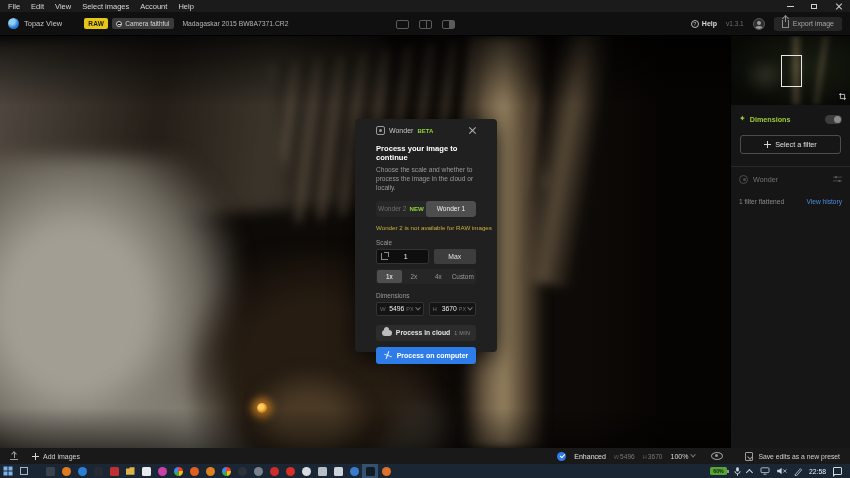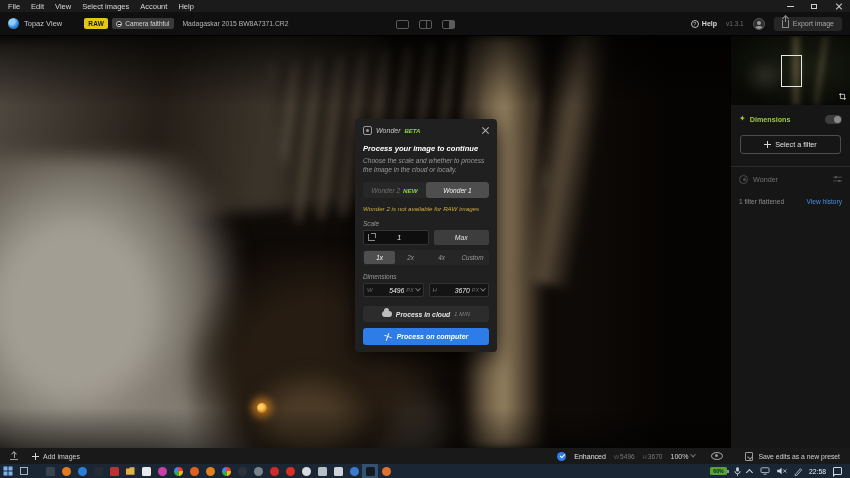--- a/index.html
+++ b/index.html
@@ -89,21 +89,21 @@
   .wonder-row { height:20px; margin-top:2px; justify-content:space-between; opacity:.55; }
   .w-left { display:flex; align-items:center; gap:5px; }
   .w-circle { width:9px; height:9px; border-radius:50%; border:1px solid #777; position:relative; }
   .w-circle::after { content:""; position:absolute; left:2.5px; top:2.5px; width:3px; height:3px; border-radius:50%; background:#777; }
   .w-label { font-size:7.2px; color:#b9b9b9; }
   .history-row { height:16px; margin-top:4px; justify-content:space-between; }
   .hist-status { font-size:6.6px; color:#8b8b8b; }
   .hist-link { font-size:6.6px; color:#4a8fe0; }
 
   
-  .dialog { position:absolute; left:355px; top:119px; width:142px; height:233px; background:#202020; border-radius:4px; box-shadow:0 6px 24px rgba(0,0,0,.8); z-index:20; padding:7px 8px;font-style:italic; }
+  .dialog { position:absolute; left:355px; top:119px; width:142px; height:233px; background:#202020; border-radius:4px; box-shadow:0 6px 24px rgba(0,0,0,.8); z-index:20; padding:7px 21px; }
   .dlg-head { display:flex; align-items:center; gap:4px; }
   .wand { width:9px; height:9px; border:1px solid #9a9a9a; border-radius:2px; position:relative; }
   .wand::after { content:""; position:absolute; left:2px; top:2px; width:3px; height:3px; background:#9a9a9a; border-radius:50%; }
   .dlg-product { font-size:7px; color:#c5c5c5; }
   .dlg-beta { font-size:6px; font-weight:bold; color:#8fd43c; }
   .dlg-close { margin-left:auto; position:relative; width:8px; height:8px; }
   .dlg-close i { position:absolute; left:0; top:3.5px; width:9px; height:1px; background:#b5b5b5; }
   .dlg-close i:first-child { transform:rotate(45deg); }
   .dlg-close i:last-child { transform:rotate(-45deg); }
   .dlg-heading { margin-top:9px; font-size:7.6px; font-weight:bold; color:#fff; }

